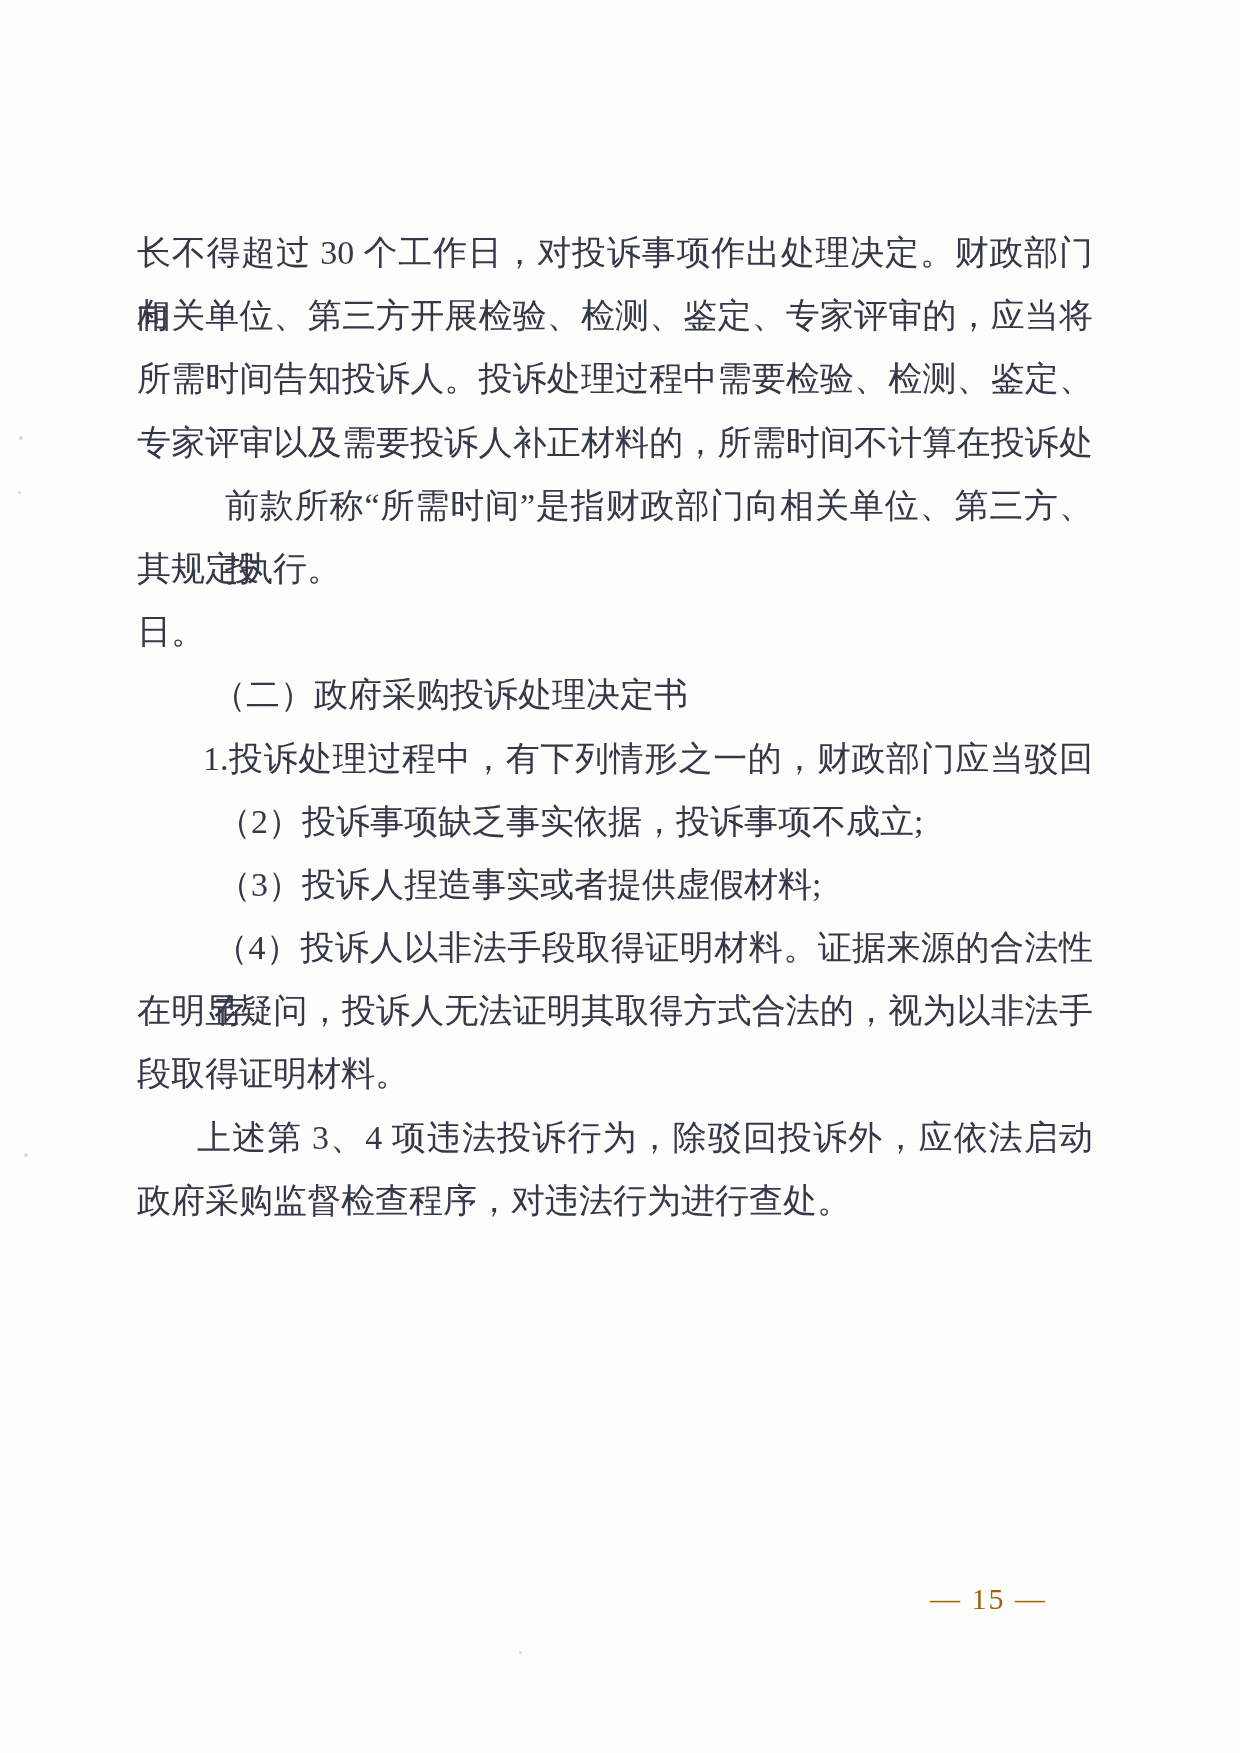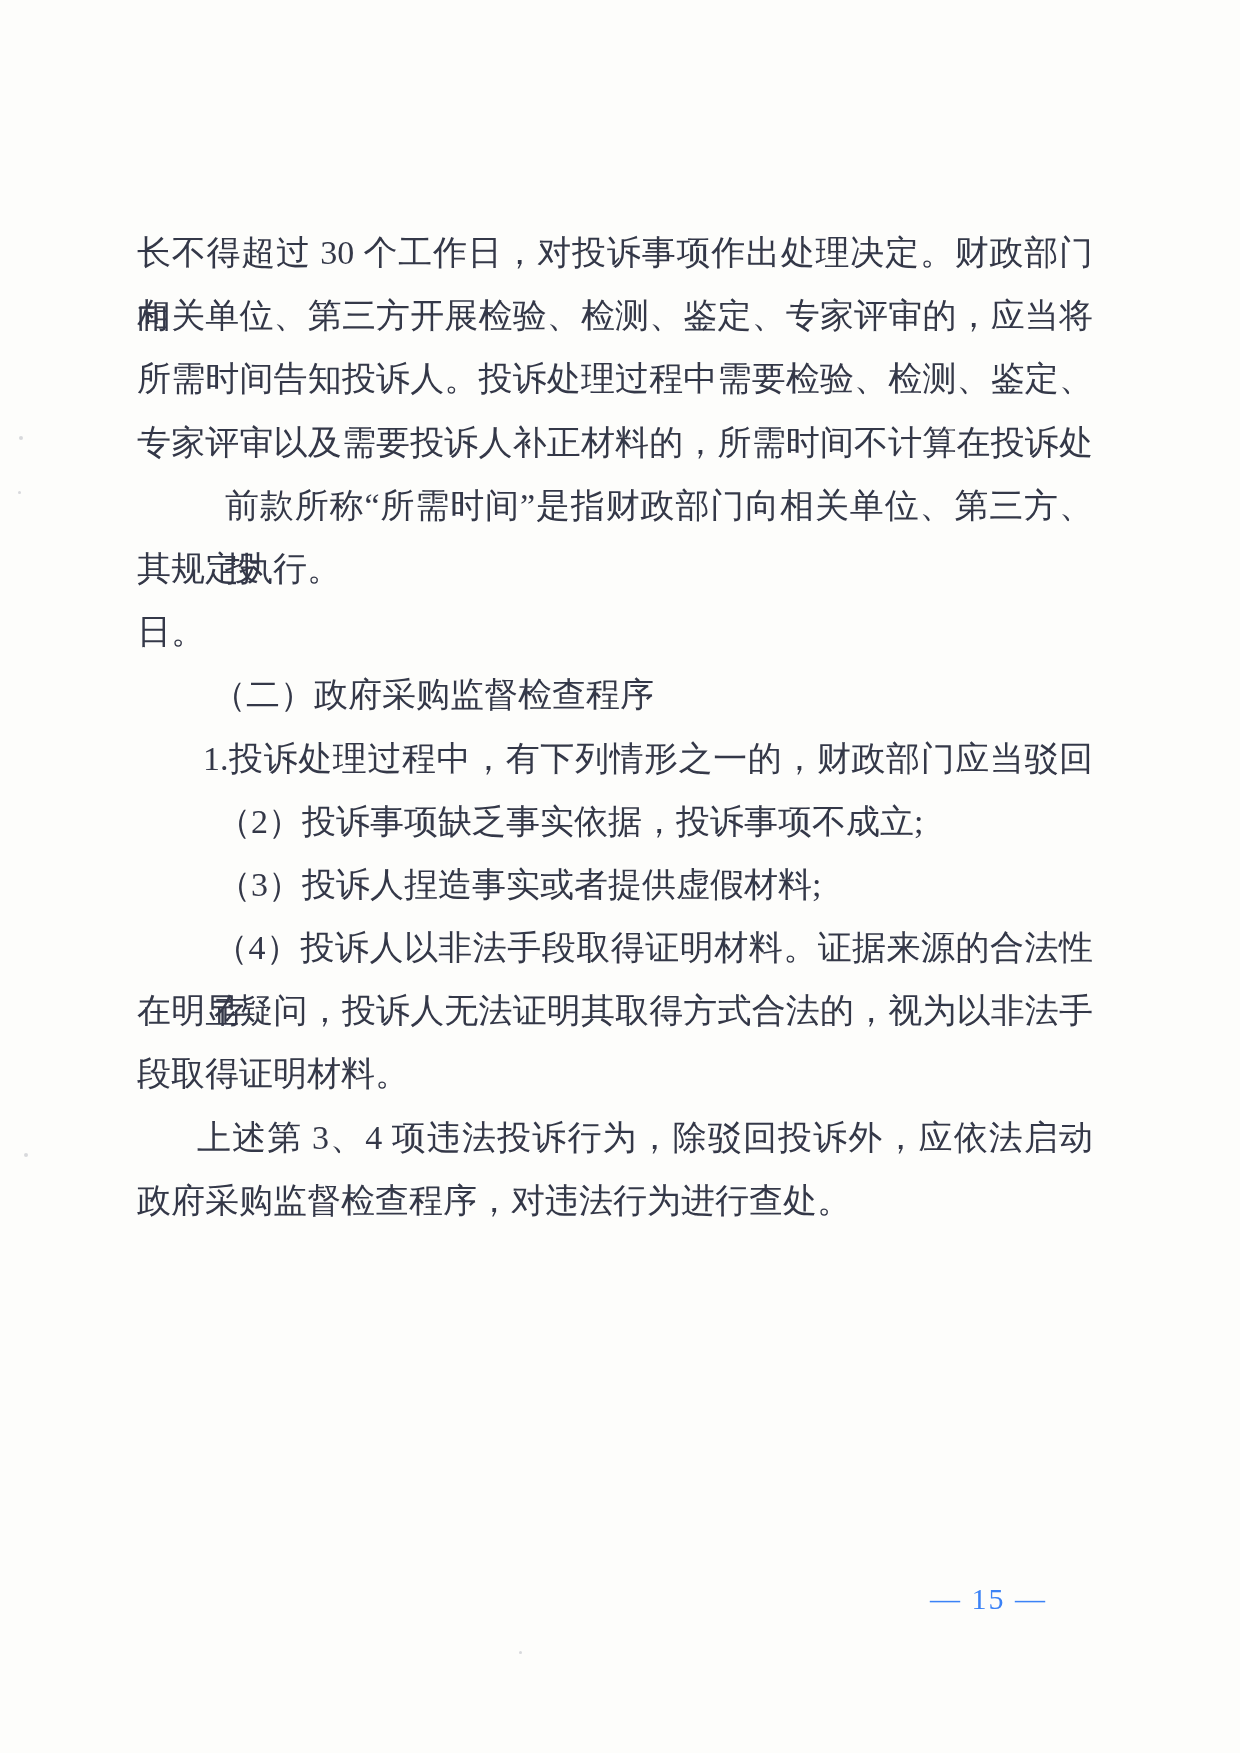--- a/index.html
+++ b/index.html
@@ -65,28 +65,28 @@
 
 <div class="page" style="background: rgb(253, 253, 251);">
   <div class="content" id="body-lines" style="color: rgb(52, 56, 72);">
       <div class="line justify">长不得超过 30 个工作日，对投诉事项作出处理决定。财政部门向</div>
       <div class="line justify">相关单位、第三方开展检验、检测、鉴定、专家评审的，应当将</div>
       <div class="line justify">所需时间告知投诉人。投诉处理过程中需要检验、检测、鉴定、</div>
       <div class="line justify">专家评审以及需要投诉人补正材料的，所需时间不计算在投诉处</div>
       <div class="line justify" style="padding-left: 88px;">前款所称“所需时间”是指财政部门向相关单位、第三方、投</div>
       <div class="line">其规定执行。</div>
       <div class="line">日。</div>
-      <div class="line" style="padding-left: 75px;">（二）政府采购监督检查程序</div>
+      <div class="line" style="padding-left: 75px;">（二）政府采购投诉处理决定书</div>
       <div class="line justify" style="padding-left: 66px;">1.投诉处理过程中，有下列情形之一的，财政部门应当驳回</div>
       <div class="line" style="padding-left: 80px;">（2）投诉事项缺乏事实依据，投诉事项不成立;</div>
       <div class="line" style="padding-left: 80px;">（3）投诉人捏造事实或者提供虚假材料;</div>
       <div class="line justify" style="padding-left: 77px;">（4）投诉人以非法手段取得证明材料。证据来源的合法性存</div>
       <div class="line justify">在明显疑问，投诉人无法证明其取得方式合法的，视为以非法手</div>
       <div class="line">段取得证明材料。</div>
       <div class="line justify" style="padding-left: 60px;">上述第 3、4 项违法投诉行为，除驳回投诉外，应依法启动</div>
       <div class="line">政府采购监督检查程序，对违法行为进行查处。</div>
     </div>
-  <div class="page-number" style="color: #3b82f6;">— 15 —</div>
+  <div class="page-number" style="color: #a16207;">— 15 —</div>
   <div class="speck s1"></div>
   <div class="speck s2"></div>
   <div class="speck s3"></div>
   <div class="speck s4"></div>
 </div>
 
 </body></html>

